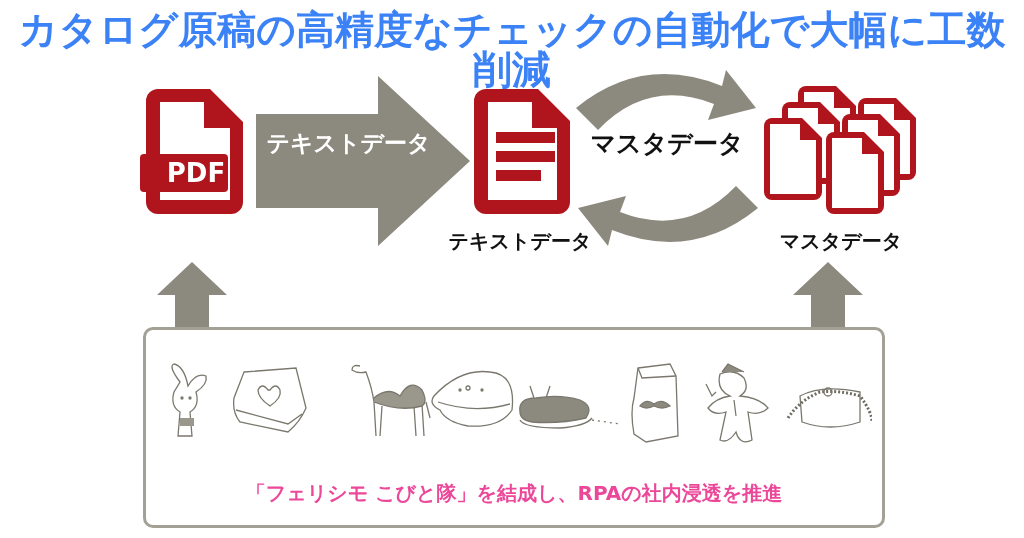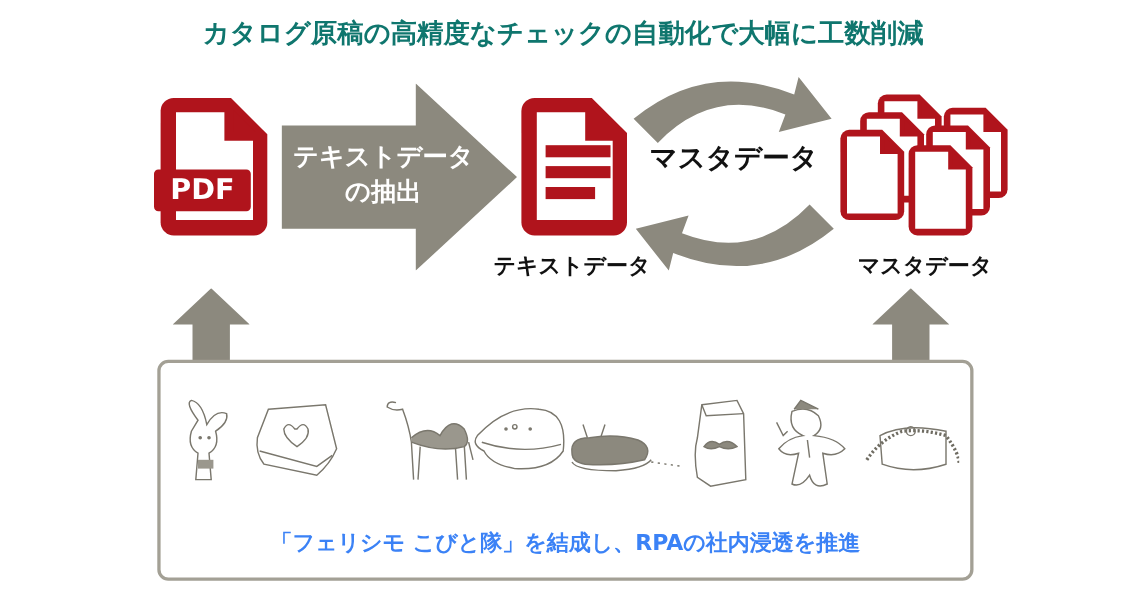--- a/index.html
+++ b/index.html
@@ -1,50 +1,49 @@
 <!DOCTYPE html>
 <html><head>
 <meta charset="utf-8">
 <style>
   html, body { margin:0; padding:0; background:#ffffff; }
   body { width:1024px; height:538px; position:relative; overflow:hidden;
          font-family:"DejaVu Sans","Liberation Sans",sans-serif; }
   .abs { position:absolute; }
-  .title { left:0; top:10px; width:1024px; text-align:center; color:#0f766e;
-           font-size:24px; font-weight:bold; letter-spacing:0px; line-height:40px; }
+  .title { left:0; top:10px; width:1024px; text-align:center; color:#3b82f6;
+           font-size:39px; font-weight:bold; letter-spacing:0px; line-height:40px; }
   .arrow-label { color:#ffffff; font-weight:bold; font-size:23px; line-height:30px; text-align:center; }
   .dark-label { color:#111111; font-weight:bold; font-size:20px; line-height:24px; text-align:center; }
   .center-label { color:#111111; font-weight:bold; font-size:25px; line-height:32px; text-align:center; }
   .box { left:143px; top:327px; width:736px; height:195px; border:3px solid #a3a095;
          border-radius:10px; box-sizing:content-box; background:#ffffff; }
-  .caption { left:143px; top:480px; width:742px; text-align:center; color:#3b82f6;
+  .caption { left:143px; top:480px; width:742px; text-align:center; color:#ec4899;
              font-weight:bold; font-size:20px; line-height:26px; }
   svg { display:block; }
 </style>
 </head>
 <body>
 
 <div class="abs title">カタログ原稿の高精度なチェックの自動化で大幅に工数削減</div>
 
 <div class="abs" style="left:140px; top:86px; width:110px; height:132px;">
   <svg width="110" height="132" viewBox="0 0 110 132">
     <path d="M18 3 H70 L103 36 V116 A12 12 0 0 1 91 128 H18 A12 12 0 0 1 6 116 V15 A12 12 0 0 1 18 3 Z" fill="#b0141c"></path>
     <path d="M20 16 H64 V42 H90 V114 H20 Z" fill="#ffffff"></path>
     <path d="M72 14 L92 34 H72 Z" fill="#b0141c"></path>
     <rect x="0" y="68" width="88" height="38" rx="4" fill="#b0141c"></rect>
   </svg>
-  <div class="abs" style="left:0; top:70px; width:88px; text-align:center; color:#fff; font-weight:bold; font-size:26px; line-height:34px;">PDF</div>
+  <div class="abs" style="left:12px; top:70px; width:88px; text-align:center; color:#fff; font-weight:bold; font-size:26px; line-height:34px;">PDF</div>
 </div>
 
 <div class="abs" style="left:256px; top:76px; width:216px; height:170px;">
   <svg width="216" height="170" viewBox="0 0 216 170">
     <polygon points="0,38 122,38 122,0 214,85 122,170 122,132 0,132" fill="#8c897e"></polygon>
   </svg>
   <div class="abs arrow-label" style="left:0; top:52px; width:185px;">テキストデータ</div>
-  <div class="abs arrow-label" style="left:0; top:84px; width:185px;">の抽出</div>
 </div>
 
 <div class="abs" style="left:470px; top:86px; width:104px; height:132px;">
   <svg width="104" height="132" viewBox="0 0 104 132">
     <path d="M16 3 H68 L100 35 V116 A12 12 0 0 1 88 128 H16 A12 12 0 0 1 4 116 V15 A12 12 0 0 1 16 3 Z" fill="#b0141c"></path>
     <path d="M18 16 H62 V42 H87 V114 H18 Z" fill="#ffffff"></path>
     <path d="M70 14 L90 34 H70 Z" fill="#b0141c"></path>
     <rect x="26" y="46" width="59" height="11" fill="#b0141c"></rect>
     <rect x="26" y="65" width="59" height="11" fill="#b0141c"></rect>
     <rect x="26" y="84" width="45" height="11" fill="#b0141c"></rect>

